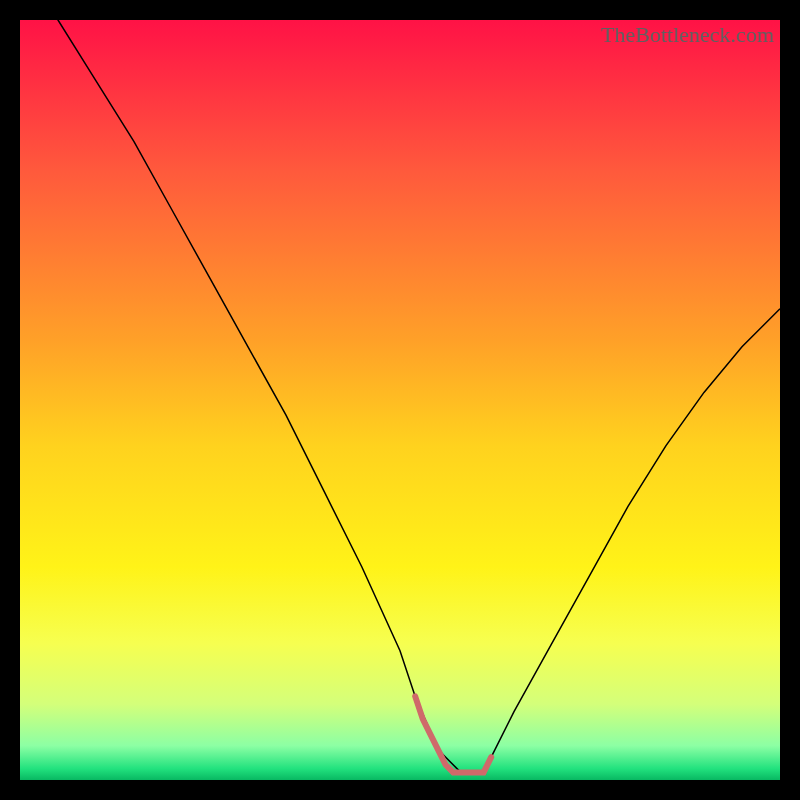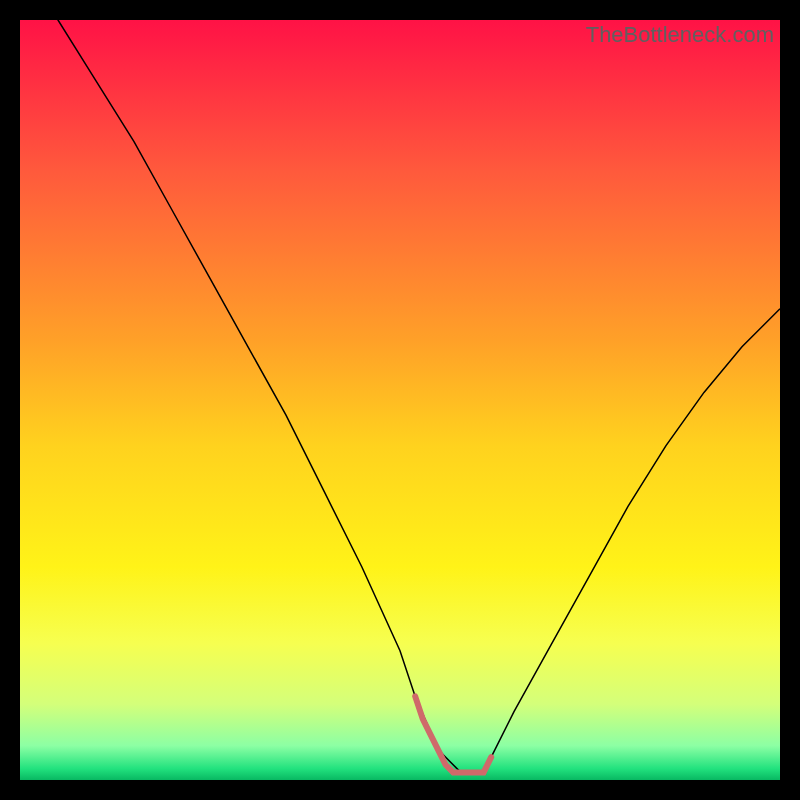--- a/index.html
+++ b/index.html
@@ -14,21 +14,21 @@
     position: absolute;
     left: 20px;
     top: 20px;
     width: 760px;
     height: 760px;
   }
   .watermark {
     position: absolute;
     top: 2px;
     right: 6px;
-    font-family: Liberation Sans, sans-serif;
+    font-family: Liberation Serif, serif;
     font-size: 22px;
     color: #606060;
     font-weight: 500;
     z-index: 10;
   }
   svg.chart {
     width: 100%;
     height: 100%;
     display: block;
   }

